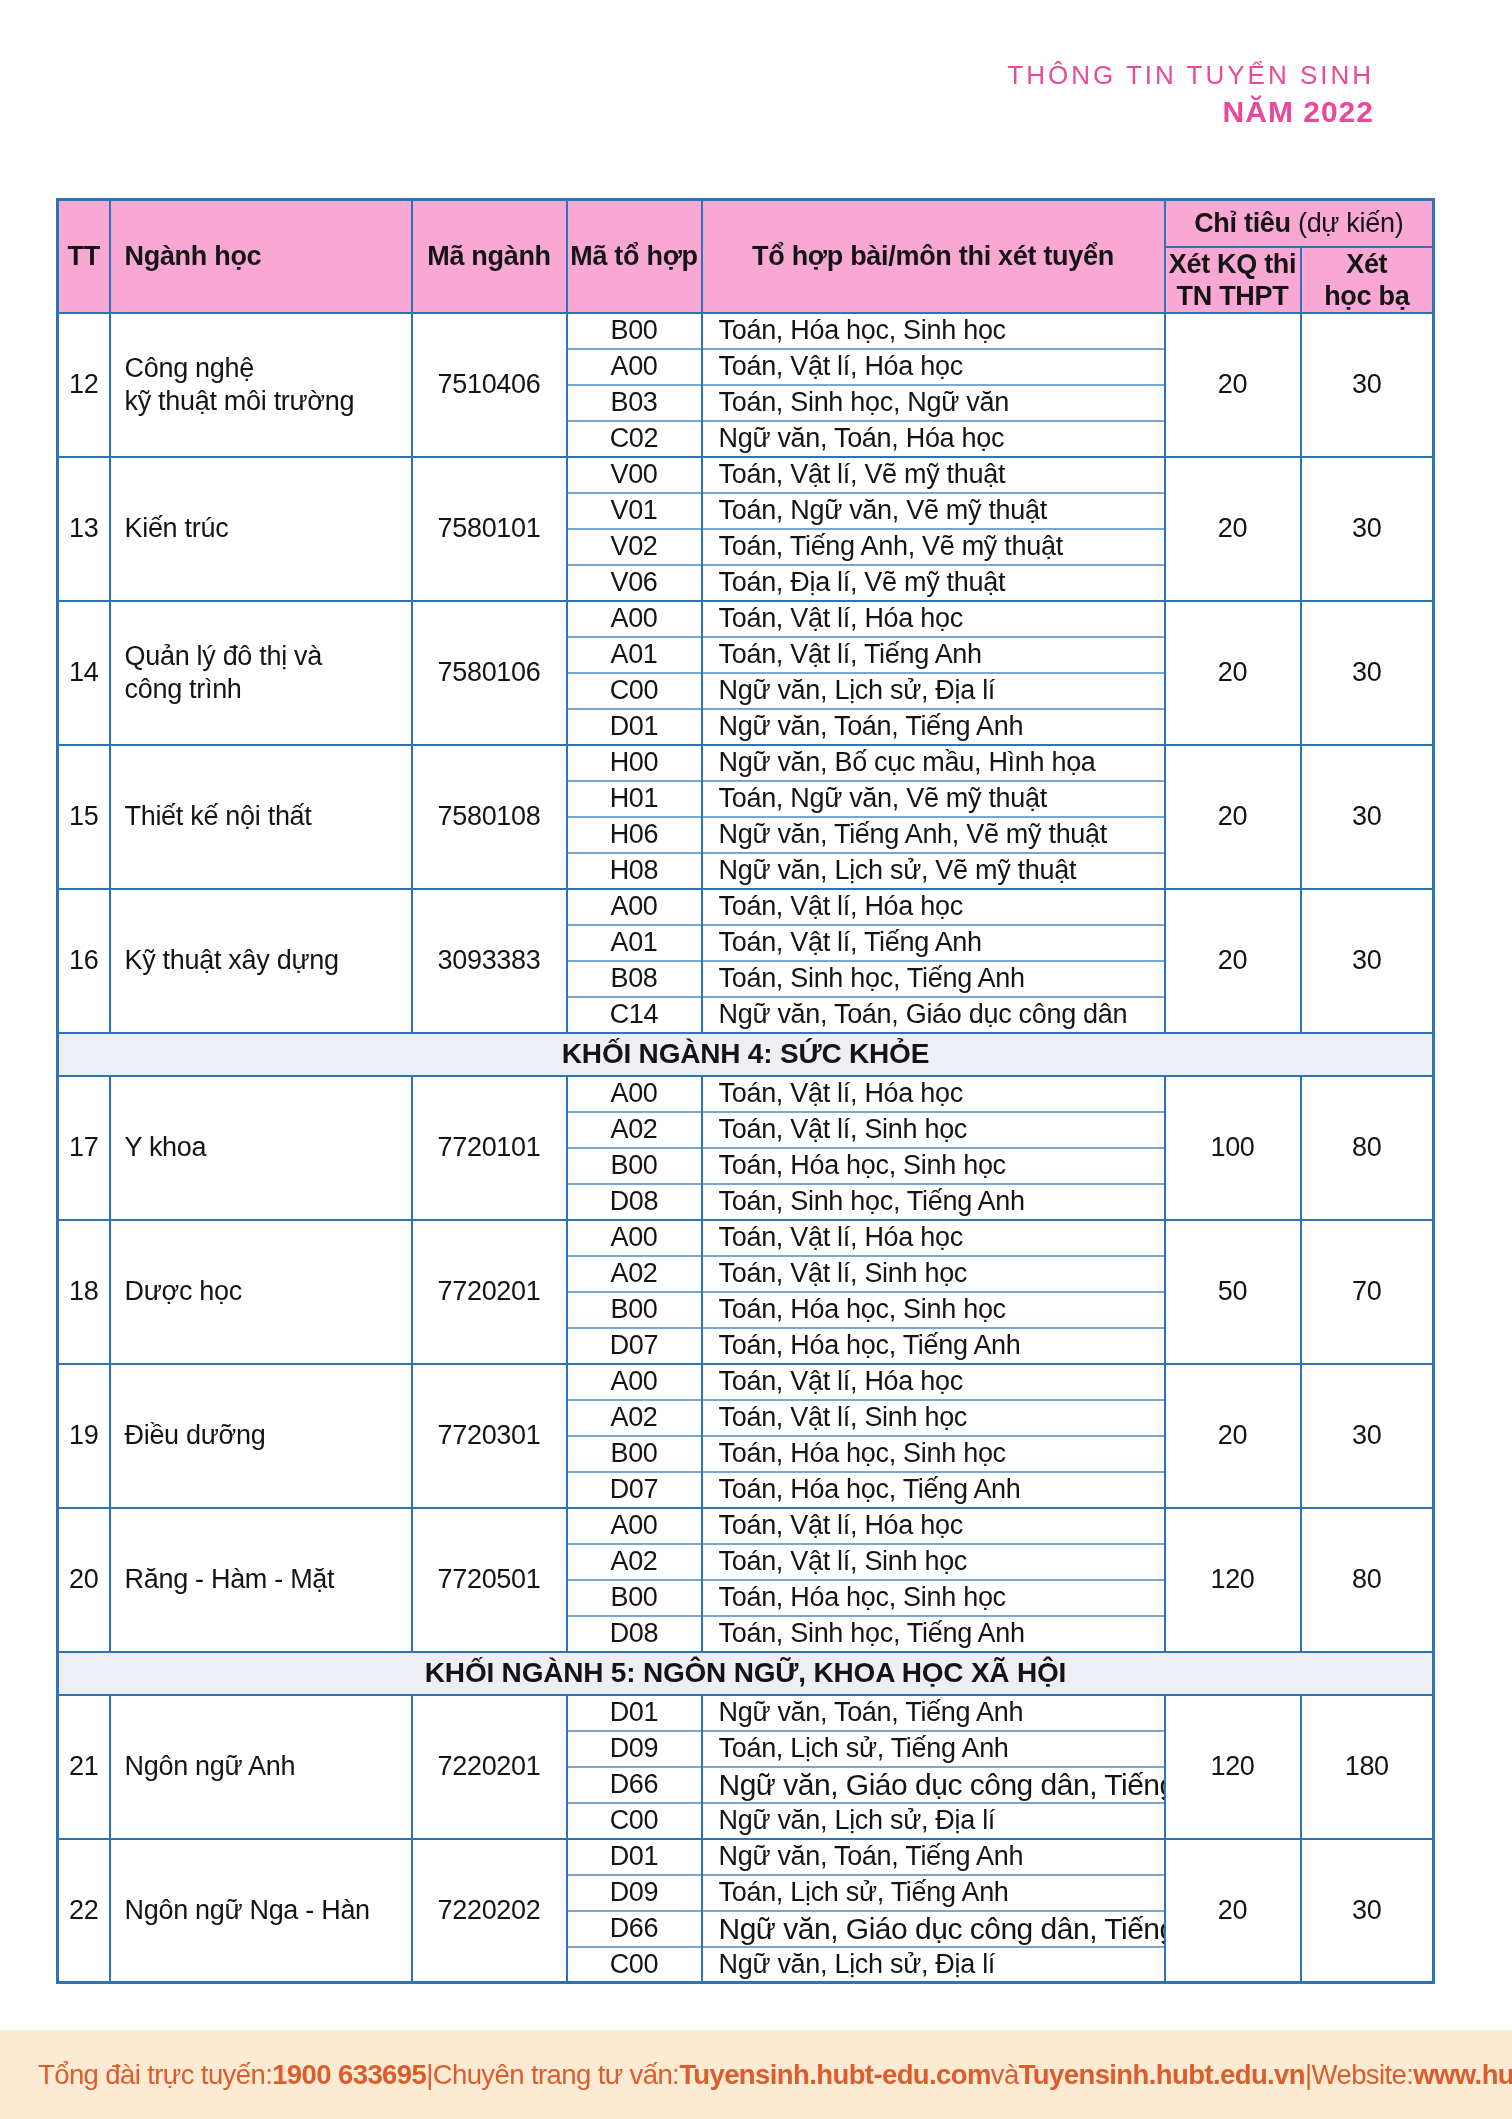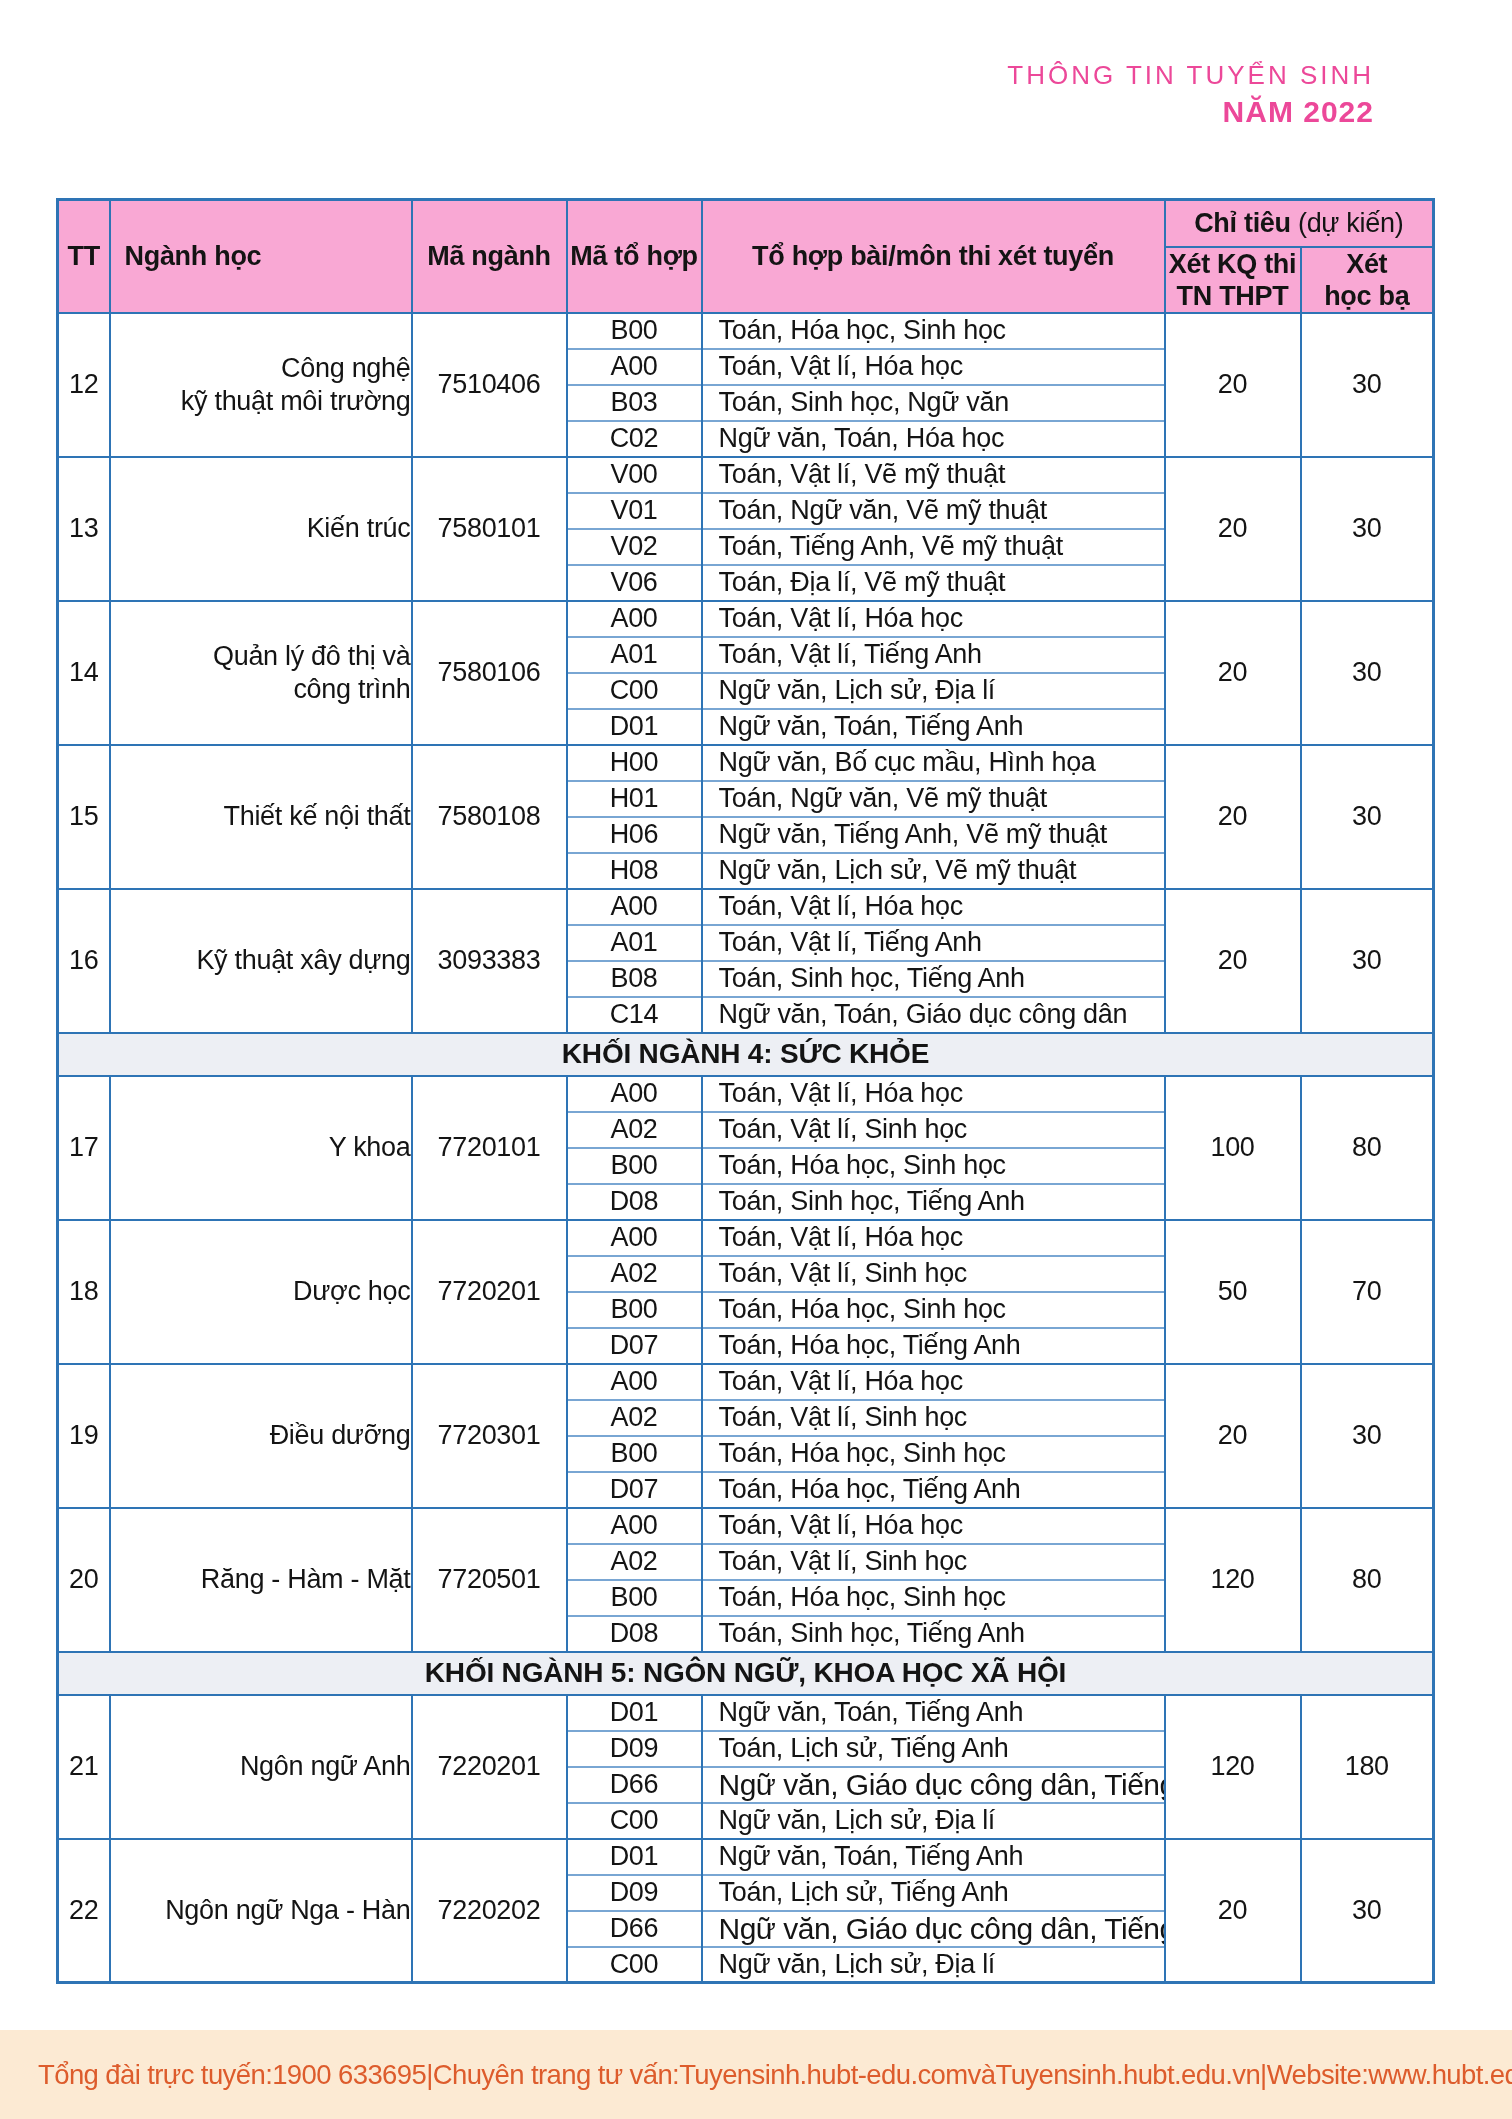--- a/index.html
+++ b/index.html
@@ -69,21 +69,21 @@
   }
   thead tr.h1 th { height: 47px; }
   thead tr.h2 th { height: 66px; }
   thead th.th-name { text-align: left; padding-left: 14px; }
   thead th .light { font-weight: 400; }
 
   tbody tr { height: 36px; }
   tbody tr.band { height: 43px; }
 
   td.tt    { text-align: center; }
-  td.name  { text-align: right; padding-left: 14px; line-height: 33px; }
+  td.name  { text-align: left; padding-left: 14px; line-height: 33px; }
   td.mcode { text-align: center; }
   td.ccode { text-align: center; }
   td.subj  { text-align: left; padding-left: 16px; white-space: nowrap; overflow: hidden; }
   td.subj.fit { font-size: 30px; letter-spacing: -0.5px; }
   td.q     { text-align: center; }
 
   tr.g-start td { border-top: 2px solid #2e74b5; }
   td.sep { border-top: 2px solid #79a6d3; }
 
   tr.band td {
@@ -103,21 +103,21 @@
     height: 89px;
     background: #fcead3;
     color: #dd5c2c;
     display: flex;
     align-items: center;
     padding-left: 38px;
     font-size: 27.5px;
     letter-spacing: -0.6px;
     white-space: nowrap;
   }
-  .footer-band .b { font-weight: 400; }
+  .footer-band .b { font-weight: 700; }
   .footer-band span { display: inline; }
 </style>
 </head>
 <body>
 
 <div class="page">
 
   <div class="top-title">
     <div class="line1">THÔNG TIN TUYỂN SINH</div>
     <div class="line2">NĂM 2022</div>

